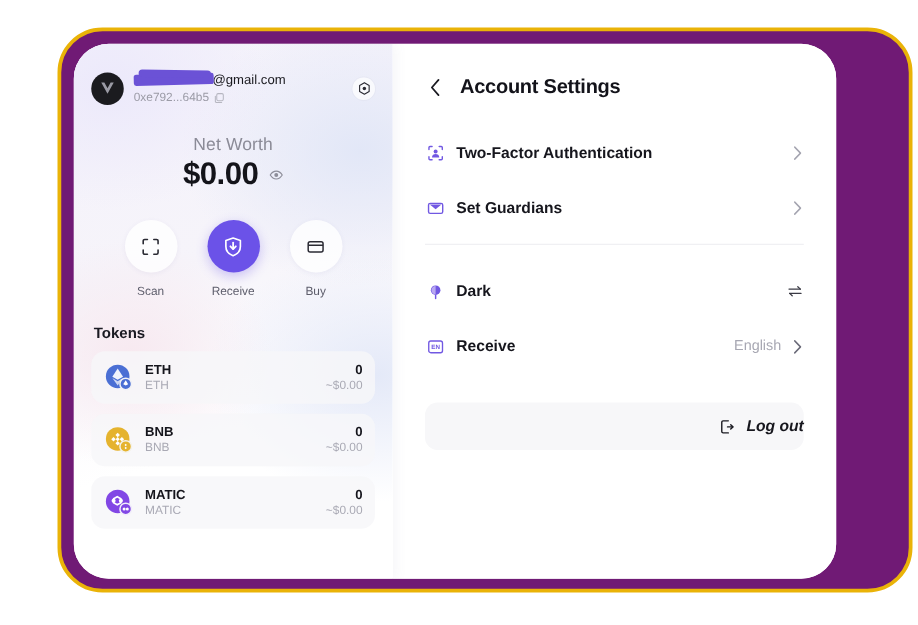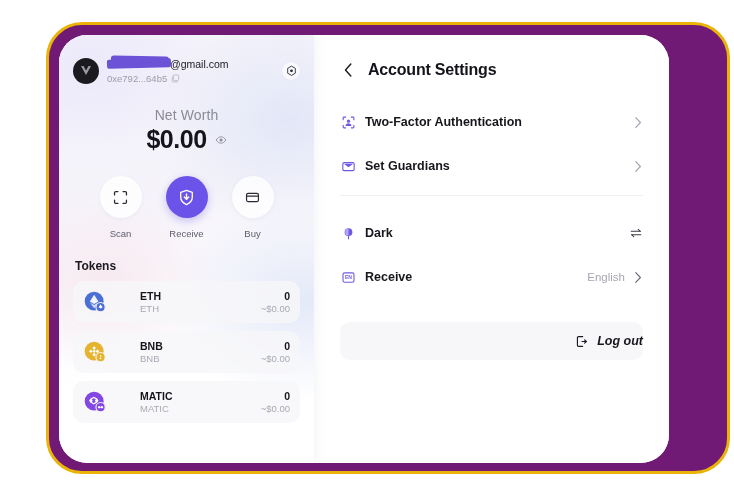--- a/index.html
+++ b/index.html
@@ -143,21 +143,20 @@
     padding: 0 16px; margin-top: 20px;
   }
   .token-list { padding: 8px 14px 0 14px; }
   .token-row {
     display: flex; align-items: center;
     background: rgba(246,246,249,0.82);
     border-radius: 11px;
     padding: 8px 10px;
     margin-bottom: 8px;
     height: 42px;
-    gap: 24px;
   }
   .token-icon { width: 24px; height: 24px; flex: 0 0 24px; }
   .token-names { margin-left: 9px; flex: 1 1 auto; }
   .token-symbol { font-size: 10.5px; font-weight: bold; color: #15151c; line-height: 13px; }
   .token-sub { font-size: 9.5px; color: #a9a9b4; line-height: 12px; }
   .token-vals { text-align: right; }
   .token-amount { font-size: 10.5px; font-weight: bold; color: #15151c; line-height: 13px; }
   .token-fiat { font-size: 9.5px; color: #a9a9b4; line-height: 12px; }
 
   

